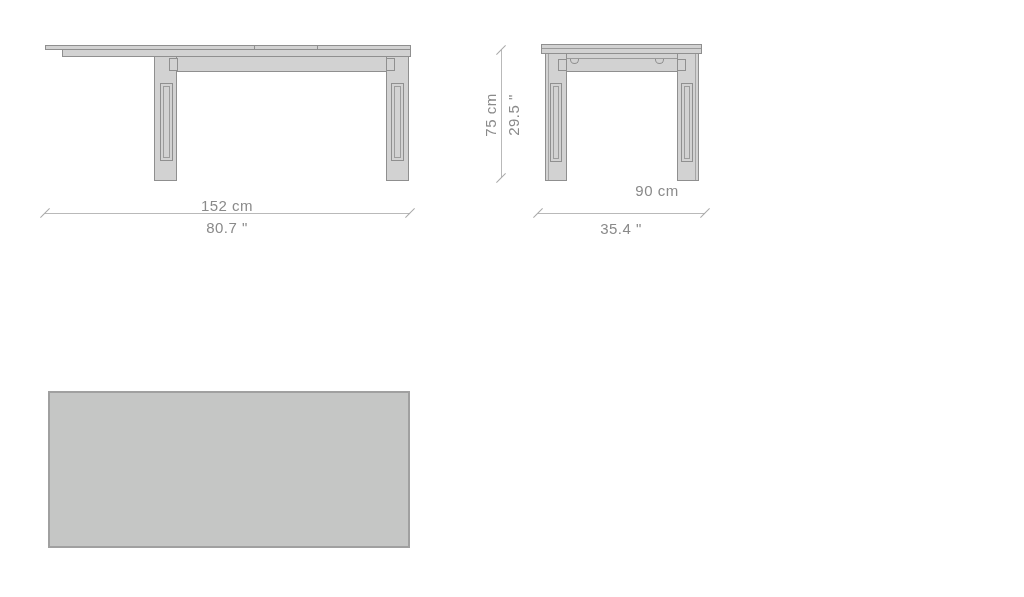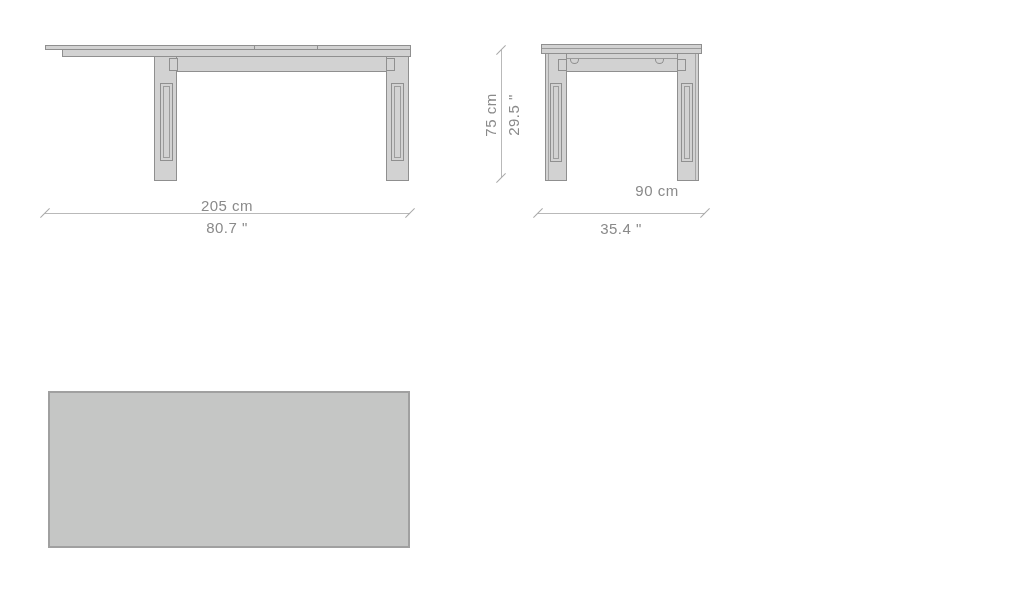--- a/index.html
+++ b/index.html
@@ -106,21 +106,21 @@
     </div>
     <div class="slot" style="left:391px;top:83px;width:13px;height:78px;">
       <div class="slot-inner"></div>
     </div>
   </div>
 
   <div>
     <div class="dimline" style="left:45px;top:213px;width:365px;height:1px;"></div>
     <div class="tick" style="left:45px;top:213px;"></div>
     <div class="tick" style="left:410px;top:213px;"></div>
-    <div class="dimtext" style="left:227px;top:205px;">205 cm</div>
+    <div class="dimtext" style="left:227px;top:205px;">152 cm</div>
     <div class="dimtext" style="left:227px;top:227px;">80.7 "</div>
   </div>
 
   <div>
 
     <div class="part" style="left:541px;top:44px;width:161px;height:10px;"></div>
     <div class="innerline-h" style="left:542px;top:48px;width:159px;"></div>
 
     <div class="part" style="left:545px;top:53px;width:22px;height:128px;"></div>
     <div class="part" style="left:677px;top:53px;width:22px;height:128px;"></div>

